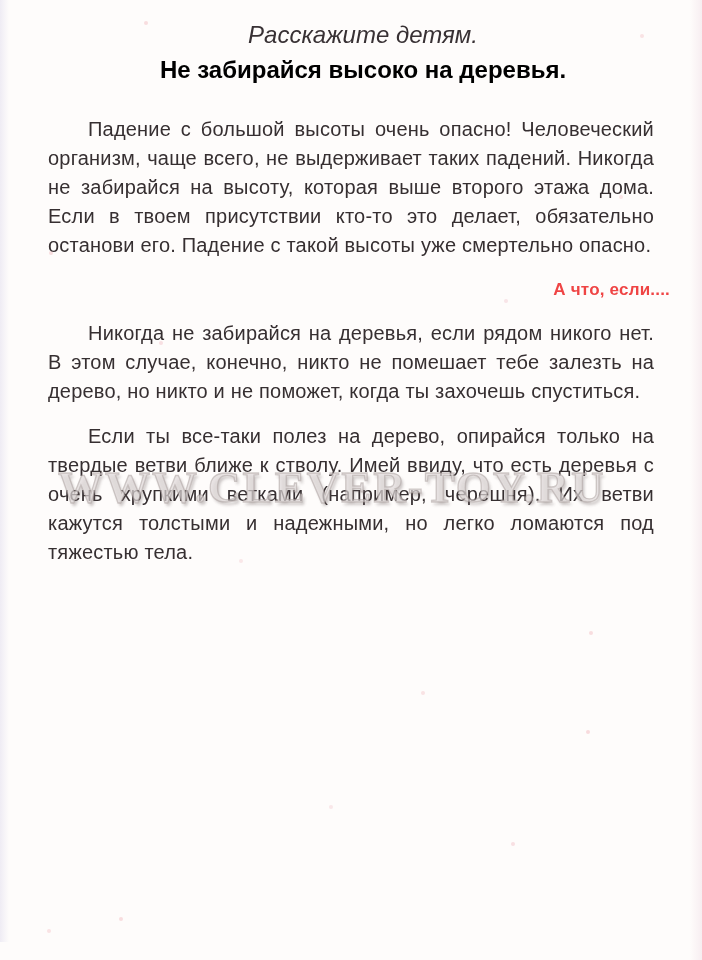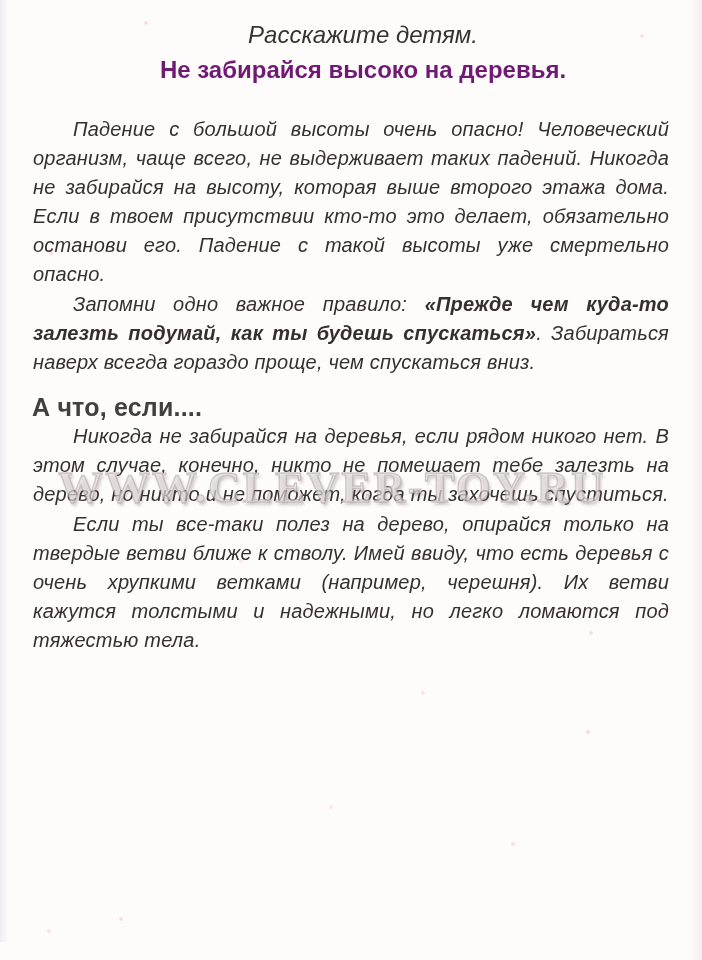--- a/index.html
+++ b/index.html
@@ -63,45 +63,44 @@
     line-height: 28px;
     font-weight: 400;
     color: #383134;
   }
   .title {
     margin: 7px 0 0 0;
     text-align: center;
     font-size: 24px;
     line-height: 28px;
     font-weight: 700;
-    color: #701a75;
+    color: #000000;
   }
   .content {
     position: relative;
     margin: 31px 32px 0 32px;
     font-size: 20px;
     line-height: 29px;
     text-align: justify;
     letter-spacing: 0.2px;
     z-index: 1;
   }
   .content p {
-    margin: 1px;
+    margin: 16px;
     text-indent: 40px;
-    font-style: italic;
   }
   .content p b { font-weight: 700; }
   .subheading {
     margin: 17px 0 2px 0;
-    text-align: left;
-    font-size: 25px;
+    text-align: right;
+    font-size: 17px;
     line-height: 26px;
     font-weight: 700;
     text-indent: 0;
-    color: #404040;
+    color: #ef4444;
   }
   .watermark {
     position: absolute;
     left: 58px;
     top: 461px;
     width: 644px;
     white-space: nowrap;
     font-family: Liberation Serif, serif;
     font-size: 45px;
     font-weight: 700;
@@ -121,21 +120,20 @@
 
   <div class="speckles"></div>
 
   <div class="header">
     <div class="pretitle">Расскажите детям.</div>
     <h1 class="title">Не забирайся высоко на деревья.</h1>
   </div>
 
   <div class="content">
     <p><span>Падение с большой высоты очень опасно! Человеческий организм, чаще всего, не выдерживает таких падений. Никогда не забирайся на высоту, которая выше второго этажа дома. Если в твоем присутствии кто-то это делает, обязательно останови его. Падение с такой высоты уже смертельно опасно.</span></p>
-    <p><span>Запомни одно важное правило: </span><b>«Прежде чем куда-то залезть подумай, как ты будешь спускаться»</b><span>. Забираться наверх всегда гораздо проще, чем спускаться вниз.</span></p>
 
     <h2 class="subheading">А что, если....</h2>
 
     <p><span>Никогда не забирайся на деревья, если рядом никого нет. В этом случае, конечно, никто не помешает тебе залезть на дерево, но никто и не поможет, когда ты захочешь спуститься.</span></p>
     <p><span>Если ты все-таки полез на дерево, опирайся только на твердые ветви ближе к стволу. Имей ввиду, что есть деревья с очень хрупкими ветками (например, черешня). Их ветви кажутся толстыми и надежными, но легко ломаются под тяжестью тела.</span></p>
   </div>
 
   <div class="watermark">WWW.CLEVER-TOY.RU</div>
 
   <div class="edge-left"></div>

